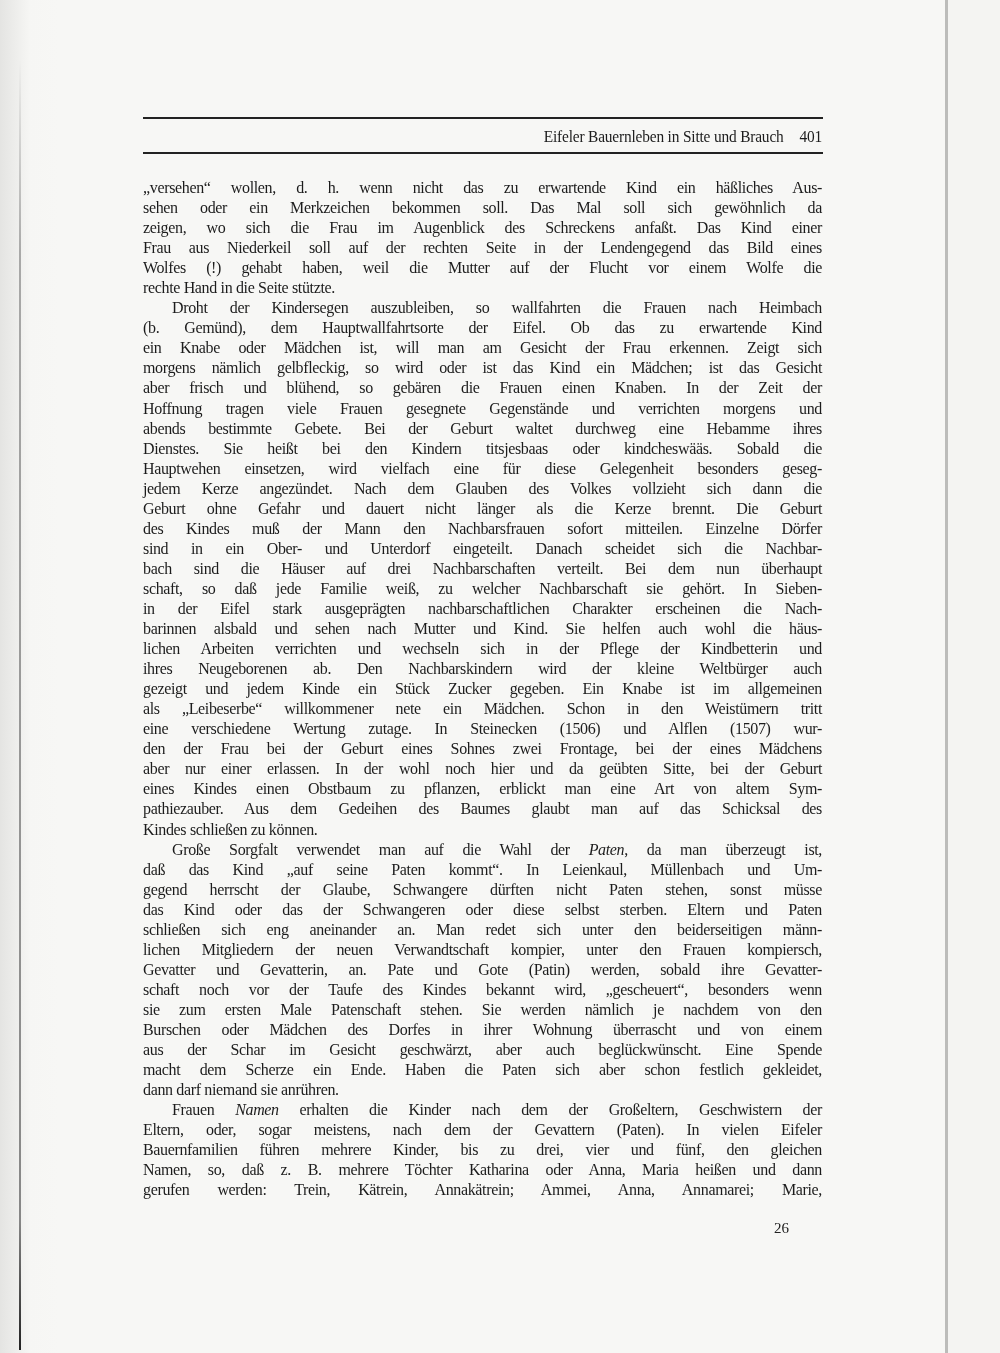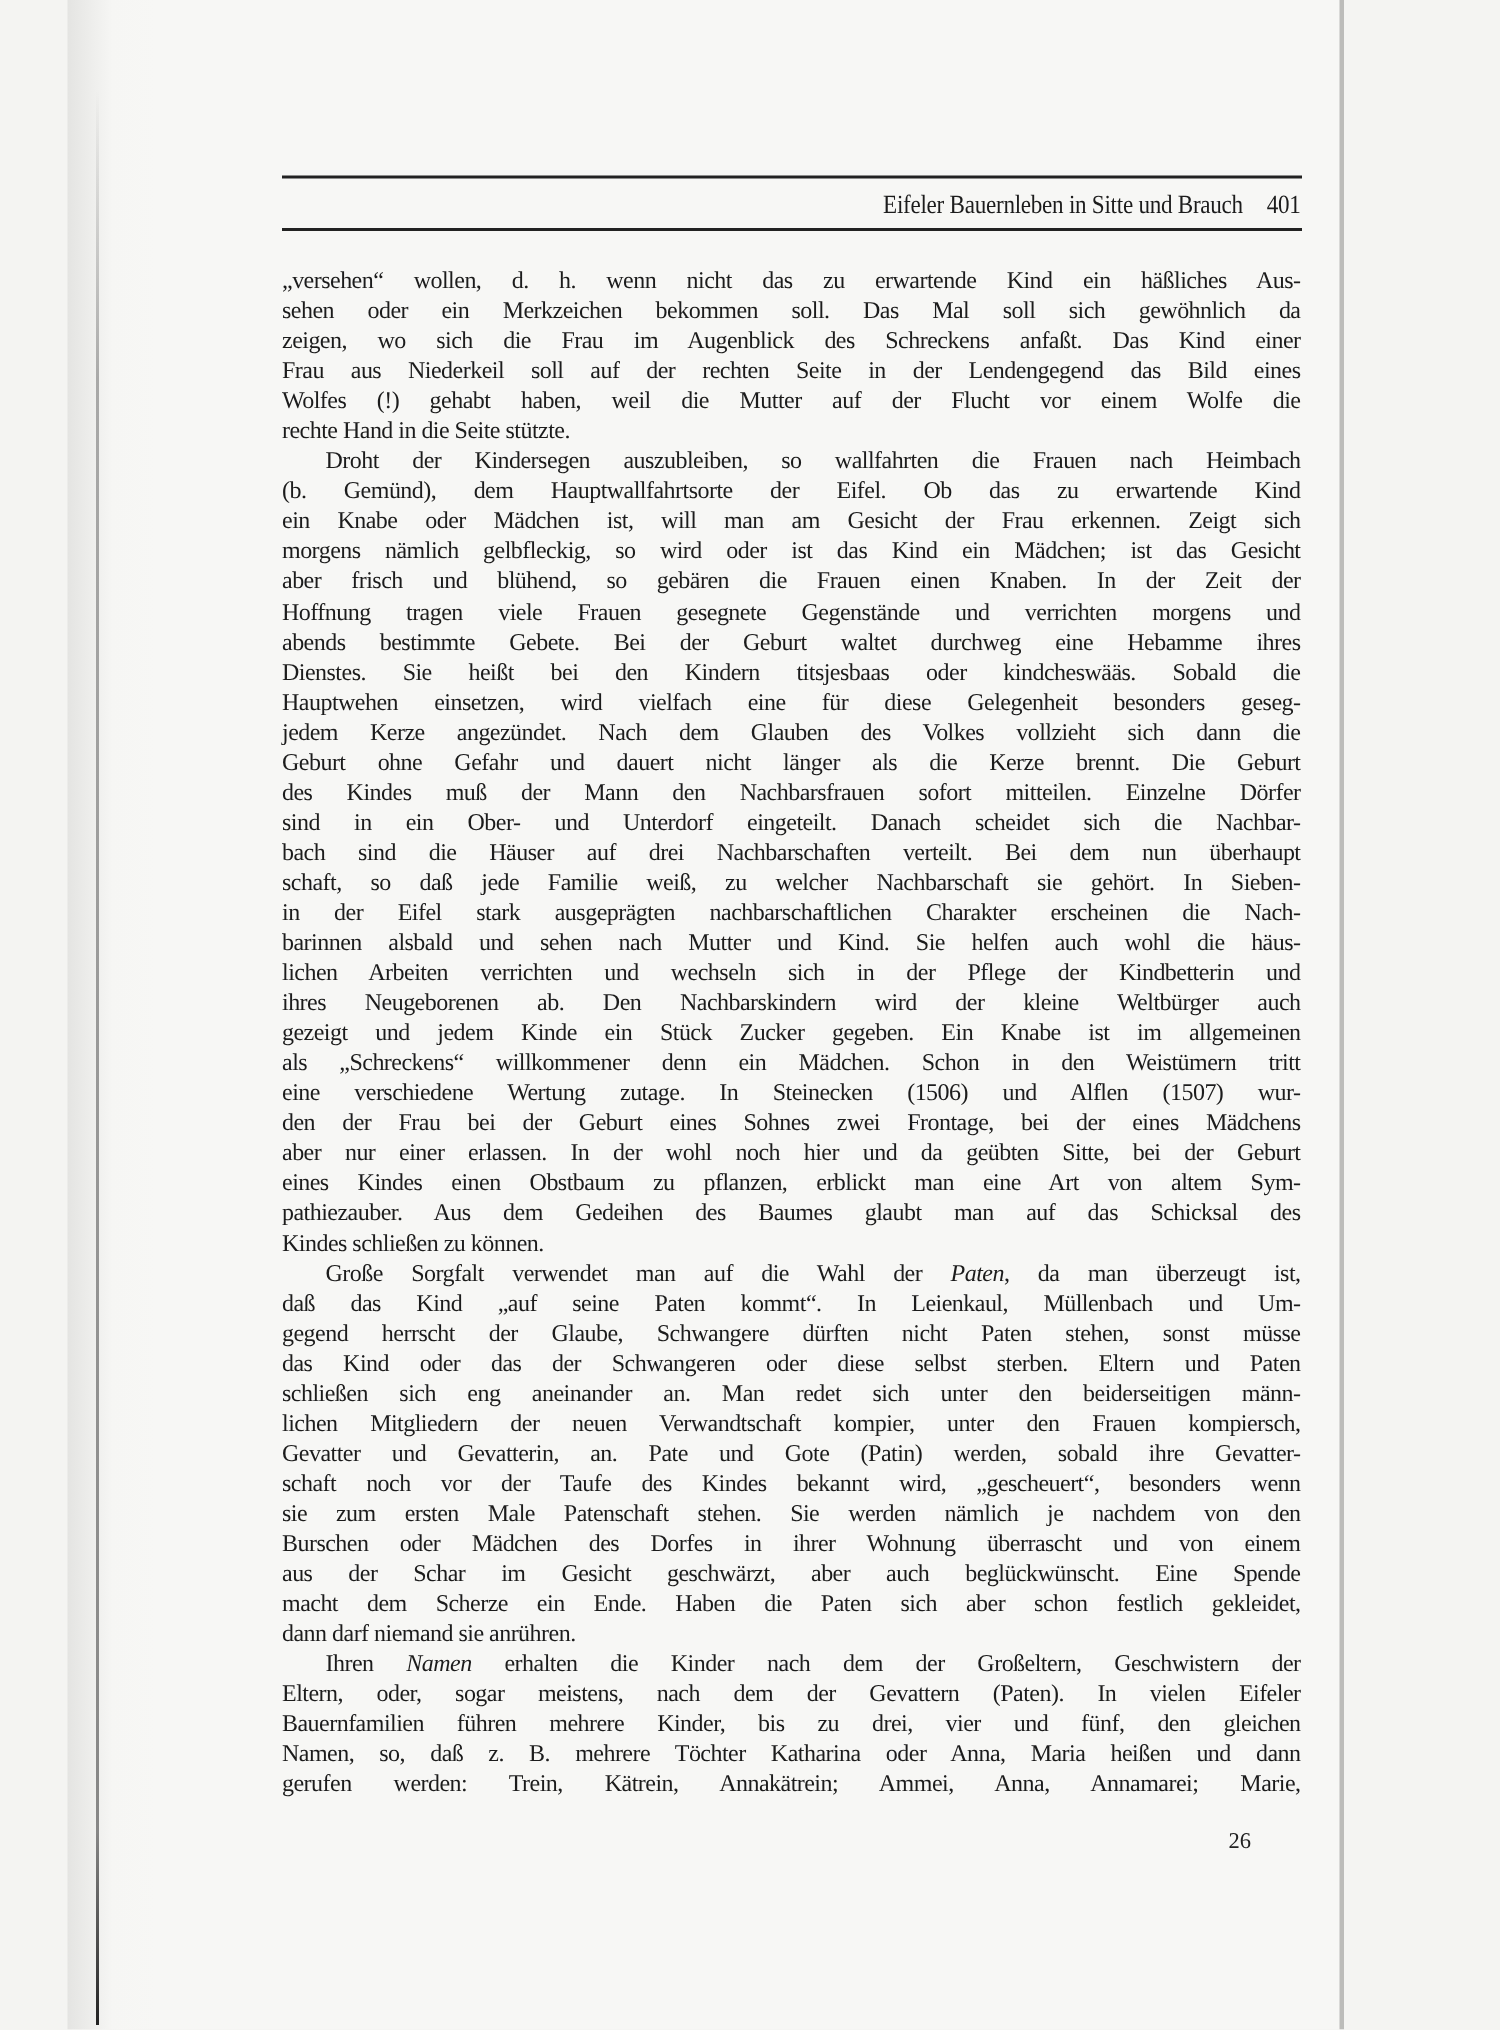--- a/index.html
+++ b/index.html
@@ -5,23 +5,22 @@
   html, body { margin: 0; padding: 0; }
   body {
     width: 1000px; height: 1353px;
     background: #f4f4f2;
     position: relative;
     overflow: hidden;
     font-family: "Liberation Serif", "DejaVu Serif", serif;
     color: #1c1c1c;
   }
   .page {
-    position: absolute; left: 0; top: 0; width: 851px; height: 1353px;
+    position: absolute; left: 0; top: 0; width: 948px; height: 1353px;
     background: linear-gradient(to right, #e4e4e2 0px, #f6f6f4 30px, #f7f7f5 60px, #f7f7f5 960px, #f0f0ee 993px, #d8d8d6 1000px);
-    margin-left: 45px;
   }
   .gutter-line {
     position: absolute; left: 19px; top: 60px; width: 2px; height: 1290px;
     background: linear-gradient(to bottom, rgba(120,120,120,0.0), rgba(110,110,110,0.55) 15%, rgba(90,90,90,0.7) 90%, #222 100%);
   }
   .right-edge {
     position: absolute; right: 0px; top: 0; width: 3px; height: 1353px;
     background: #bcbcba;
   }
   .rule {
@@ -94,41 +93,41 @@
       <div class="line"><span class="inner" style="width: 679px;">Geburt ohne Gefahr und dauert nicht länger als die Kerze brennt. Die Geburt</span></div>
       <div class="line"><span class="inner" style="width: 679px;">des Kindes muß der Mann den Nachbarsfrauen sofort mitteilen. Einzelne Dörfer</span></div>
       <div class="line"><span class="inner" style="width: 679px;">sind in ein Ober- und Unterdorf eingeteilt. Danach scheidet sich die Nachbar-</span></div>
       <div class="line"><span class="inner" style="width: 679px;">bach sind die Häuser auf drei Nachbarschaften verteilt. Bei dem nun überhaupt</span></div>
       <div class="line"><span class="inner" style="width: 679px;">schaft, so daß jede Familie weiß, zu welcher Nachbarschaft sie gehört. In Sieben-</span></div>
       <div class="line"><span class="inner" style="width: 679px;">in der Eifel stark ausgeprägten nachbarschaftlichen Charakter erscheinen die Nach-</span></div>
       <div class="line"><span class="inner" style="width: 679px;">barinnen alsbald und sehen nach Mutter und Kind. Sie helfen auch wohl die häus-</span></div>
       <div class="line"><span class="inner" style="width: 679px;">lichen Arbeiten verrichten und wechseln sich in der Pflege der Kindbetterin und</span></div>
       <div class="line"><span class="inner" style="width: 679px;">ihres Neugeborenen ab. Den Nachbarskindern wird der kleine Weltbürger auch</span></div>
       <div class="line"><span class="inner" style="width: 679px;">gezeigt und jedem Kinde ein Stück Zucker gegeben. Ein Knabe ist im allgemeinen</span></div>
-      <div class="line"><span class="inner" style="width: 679px;">als „Schreckens“ willkommener denn ein Mädchen. Schon in den Weistümern tritt</span></div>
+      <div class="line"><span class="inner" style="width: 679px;">als „Leibeserbe“ willkommener nete ein Mädchen. Schon in den Weistümern tritt</span></div>
       <div class="line"><span class="inner" style="width: 679px;">eine verschiedene Wertung zutage. In Steinecken (1506) und Alflen (1507) wur-</span></div>
       <div class="line"><span class="inner" style="width: 679px;">den der Frau bei der Geburt eines Sohnes zwei Frontage, bei der eines Mädchens</span></div>
       <div class="line"><span class="inner" style="width: 679px;">aber nur einer erlassen. In der wohl noch hier und da geübten Sitte, bei der Geburt</span></div>
       <div class="line"><span class="inner" style="width: 679px;">eines Kindes einen Obstbaum zu pflanzen, erblickt man eine Art von altem Sym-</span></div>
       <div class="line"><span class="inner" style="width: 679px;">pathiezauber. Aus dem Gedeihen des Baumes glaubt man auf das Schicksal des</span></div>
       <div class="line last"><span class="inner" style="width: auto;">Kindes schließen zu können.</span></div>
       <div class="line indent"><span class="inner" style="width: 650px;"><span>Große Sorgfalt verwendet man auf die Wahl der </span><em>Paten</em><span>, da man überzeugt ist,</span></span></div>
       <div class="line"><span class="inner" style="width: 679px;">daß das Kind „auf seine Paten kommt“. In Leienkaul, Müllenbach und Um-</span></div>
       <div class="line"><span class="inner" style="width: 679px;">gegend herrscht der Glaube, Schwangere dürften nicht Paten stehen, sonst müsse</span></div>
       <div class="line"><span class="inner" style="width: 679px;">das Kind oder das der Schwangeren oder diese selbst sterben. Eltern und Paten</span></div>
       <div class="line"><span class="inner" style="width: 679px;">schließen sich eng aneinander an. Man redet sich unter den beiderseitigen männ-</span></div>
       <div class="line"><span class="inner" style="width: 679px;">lichen Mitgliedern der neuen Verwandtschaft kompier, unter den Frauen kompiersch,</span></div>
       <div class="line"><span class="inner" style="width: 679px;">Gevatter und Gevatterin, an. Pate und Gote (Patin) werden, sobald ihre Gevatter-</span></div>
       <div class="line"><span class="inner" style="width: 679px;">schaft noch vor der Taufe des Kindes bekannt wird, „gescheuert“, besonders wenn</span></div>
       <div class="line"><span class="inner" style="width: 679px;">sie zum ersten Male Patenschaft stehen. Sie werden nämlich je nachdem von den</span></div>
       <div class="line"><span class="inner" style="width: 679px;">Burschen oder Mädchen des Dorfes in ihrer Wohnung überrascht und von einem</span></div>
       <div class="line"><span class="inner" style="width: 679px;">aus der Schar im Gesicht geschwärzt, aber auch beglückwünscht. Eine Spende</span></div>
       <div class="line"><span class="inner" style="width: 679px;">macht dem Scherze ein Ende. Haben die Paten sich aber schon festlich gekleidet,</span></div>
       <div class="line last"><span class="inner" style="width: auto;">dann darf niemand sie anrühren.</span></div>
-      <div class="line indent"><span class="inner" style="width: 650px;"><span>Ihren </span><em>Namen</em><span> erhalten die Kinder nach dem der Großeltern, Geschwistern der</span></span></div>
+      <div class="line indent"><span class="inner" style="width: 650px;"><span>Frauen </span><em>Namen</em><span> erhalten die Kinder nach dem der Großeltern, Geschwistern der</span></span></div>
       <div class="line"><span class="inner" style="width: 679px;">Eltern, oder, sogar meistens, nach dem der Gevattern (Paten). In vielen Eifeler</span></div>
       <div class="line"><span class="inner" style="width: 679px;">Bauernfamilien führen mehrere Kinder, bis zu drei, vier und fünf, den gleichen</span></div>
       <div class="line"><span class="inner" style="width: 679px;">Namen, so, daß z. B. mehrere Töchter Katharina oder Anna, Maria heißen und dann</span></div>
       <div class="line"><span class="inner" style="width: 679px;">gerufen werden: Trein, Kätrein, Annakätrein; Ammei, Anna, Annamarei; Marie,</span></div>
     </div>
 
   <div class="signature">26</div>
 </div>
 
 </body></html>

